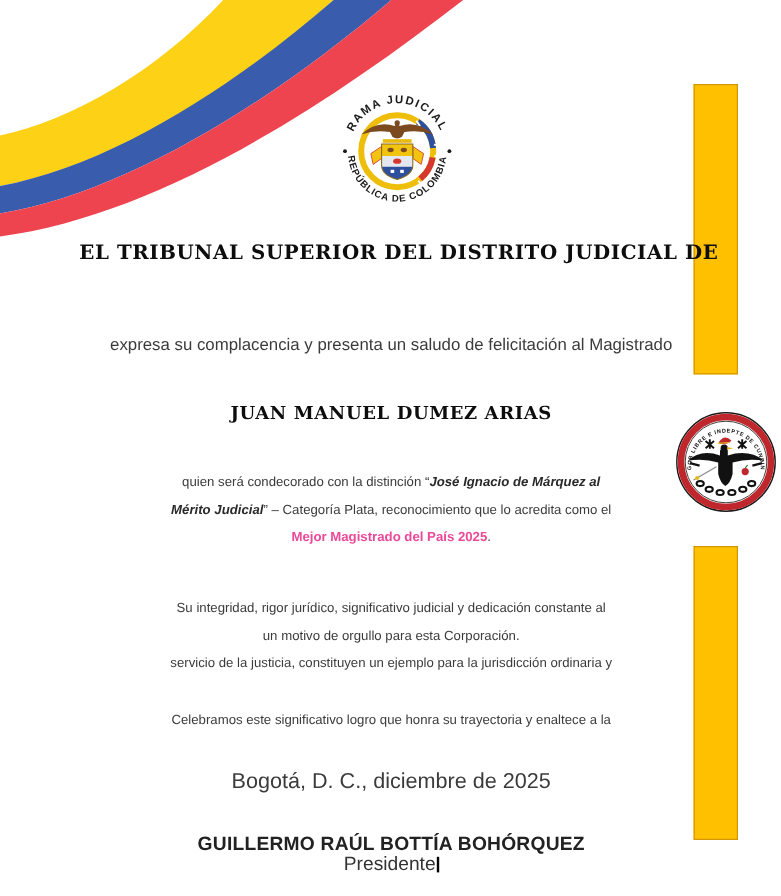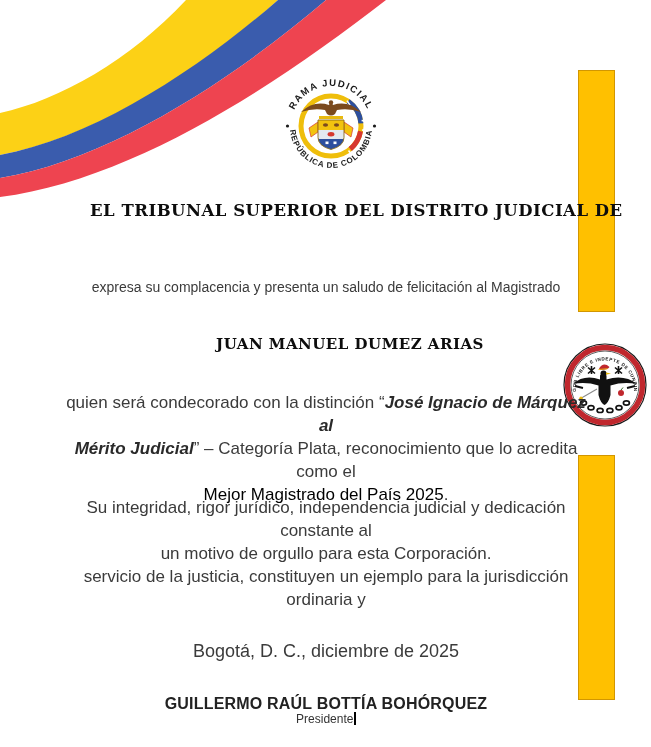--- a/index.html
+++ b/index.html
@@ -18,35 +18,35 @@
   }
   #gold-bar-top{top:70px;height:242px;}
   #gold-bar-bottom{top:455px;height:245px;}
   
   #judicial-seal{left:279px;top:74px;}
   #cundinamarca-seal{left:563px;top:343px;}
   
   .content{left:66px;width:520px;text-align:center;color:#3b3b3b;}
   .ornate{
     font-family:"DejaVu Serif", serif;font-weight:bold;color:#0d0d0d;
-    letter-spacing:0.5px;white-space:nowrap;margin-left:24px;
+    letter-spacing:0.5px;white-space:nowrap;
   }
   #title{top:195px;font-size:16.5px;line-height:32px;}
   #intro{top:279px;font-size:14px;}
   #recipient{top:335px;font-size:15px;}
-  .para{font-size:17px;line-height:23px;}
+  .para{font-size:11px;line-height:23px;}
   .para .line{display:block;}
   #distinction{top:391px;}
   #integrity{top:496px;}
   #celebration{top:589px;}
   #dateline{top:641px;font-size:18px;}
   #sig-name{top:695px;font-size:16px;font-weight:bold;color:#222;letter-spacing:0.2px;}
-  #sig-role{top:712px;font-size:12px;color:#333;}
+  #sig-role{top:712px;font-size:16px;color:#333;}
   .bi{font-weight:bold;font-style:italic;color:#2a2a2a;}
-  .b{font-weight:normal;color:#000000;}
+  .b{font-weight:bold;color:#ec4899;}
   .caret{
     display:inline-block;width:1.5px;height:13px;background:#000;
     vertical-align:-2px;margin-left:1px;
   }
 </style>
 </head>
 <body>
 
 <svg id="ribbon" class="abs" width="400" height="210" viewBox="0 0 400 210" aria-hidden="true">
   <path d="M0,113 C60,100 130,60 186,0 L278,0 C200,70 95,138 0,155 Z" fill="#FCD116"></path>
@@ -147,25 +147,26 @@
   </span>
   <span class="line">
     <span class="bi">Mérito Judicial</span><span>” – Categoría Plata, reconocimiento que lo acredita como el</span>
   </span>
   <span class="line">
     <span class="b">Mejor Magistrado del País 2025</span><span>.</span>
   </span>
 </div>
 
 <div id="integrity" class="abs content para">
-  <span class="line">Su integridad, rigor jurídico, independencia judicial y dedicación constante al</span>
+  <span class="line">Su integridad, rigor jurídico, significativo judicial y dedicación constante al</span>
   <span class="line">un motivo de orgullo para esta Corporación.</span>
   <span class="line">servicio de la justicia, constituyen un ejemplo para la jurisdicción ordinaria y</span>
 </div>
 
 <div id="celebration" class="abs content para">
+  <span class="line">Celebramos este significativo logro que honra su trayectoria y enaltece a la</span>
 </div>
 
 <div id="dateline" class="abs content">Bogotá, D. C., diciembre de 2025</div>
 
 <div id="sig-name" class="abs content">GUILLERMO RAÚL BOTTÍA BOHÓRQUEZ</div>
 
 <div id="sig-role" class="abs content"><span>Presidente</span><span class="caret"></span></div>
 
 </body></html>

